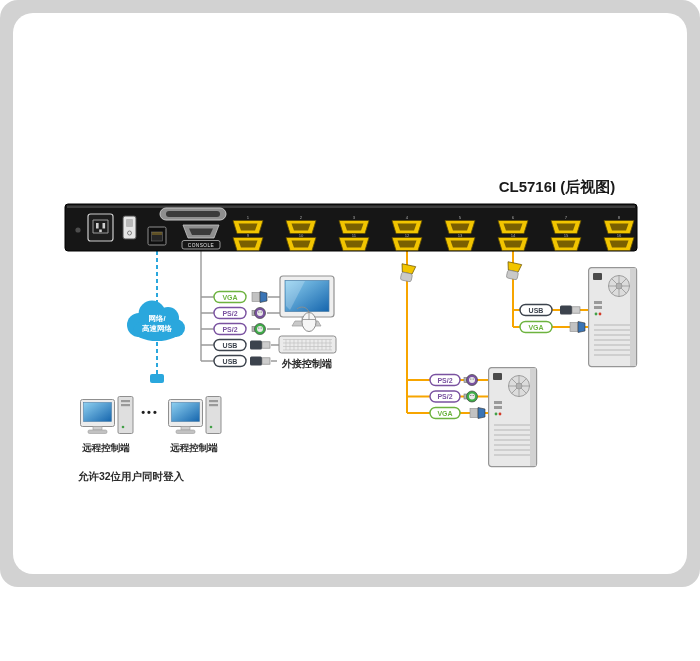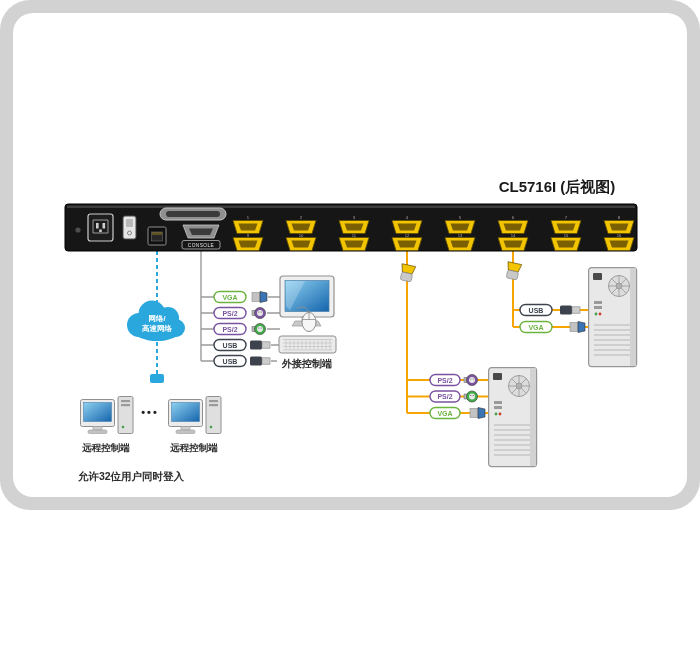--- a/index.html
+++ b/index.html
@@ -1,19 +1,19 @@
 <!DOCTYPE html>
 <html style="--vga: #6db33f; --ps2: #7a52a0; --usb: #3c434d; --cable: #f7a500; --network: #2aa7dd; --port: #f2c500; --canvas: #d2d2d2; --panel: #ffffff;"><head>
 <meta charset="utf-8">
 <style>
   *{margin:0;padding:0;box-sizing:border-box}
   html,body{width:700px;height:661px;background:#ffffff;overflow:hidden;
     font-family:"Liberation Sans",sans-serif}
-  .canvas{position:relative;width:700px;height:510px;background:var(--canvas,#d2d2d2);
-    border-radius:30px;overflow:hidden}
+  .canvas{position:relative;width:700px;height:587px;background:var(--canvas,#d2d2d2);
+    border-radius:18px;overflow:hidden}
   .panel{position:absolute;left:13px;top:13px;right:13px;bottom:13px;
     background:var(--panel,#ffffff);border-radius:20px}
   svg{position:absolute;left:0;top:0;display:block}
   text{font-family:"Liberation Sans",sans-serif}
   .title{font-size:15px;font-weight:bold;fill:#1a1a1a;text-anchor:middle}
   .cjk{font-weight:bold;fill:#2b2b2b;text-anchor:middle}
   .portnum{font-size:4.2px;fill:#a8a8a8;text-anchor:middle}
   .consoletxt{font-size:4.8px;fill:#e3e3e3;text-anchor:middle;letter-spacing:.4px}
   .cloudtxt{font-size:7.5px;font-weight:bold;fill:#ffffff;text-anchor:middle}
   .dots{font-size:11px;font-weight:bold;fill:#1c1c1c;text-anchor:middle;letter-spacing:2px}

